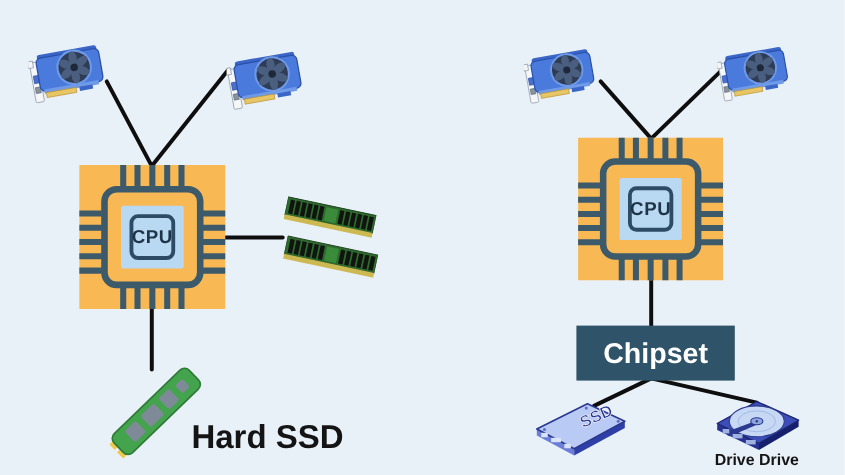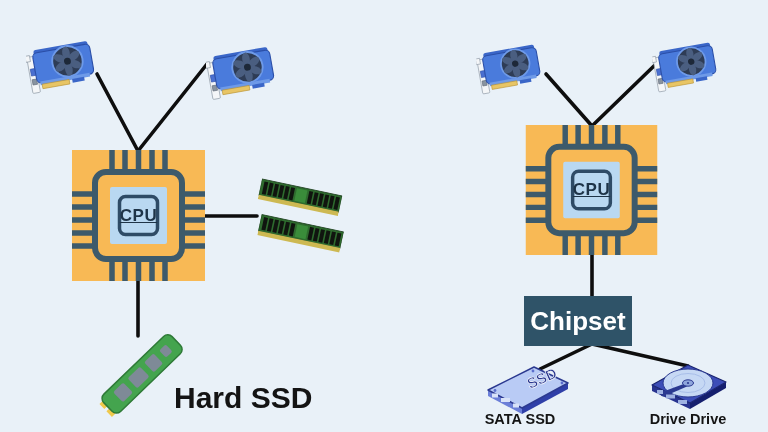--- a/index.html
+++ b/index.html
@@ -5,21 +5,21 @@
   html,body{margin:0;padding:0;}
   body{font-family:"Liberation Sans", sans-serif;}
   .canvas{
     position:relative;width:768px;height:432px;overflow:hidden;
     background:#E9F1F8;
   }
   .abs{position:absolute;}
   .lines{position:absolute;left:0;top:0;width:768px;height:432px;}
   .cpu-label-overlay{
     display:flex;align-items:center;justify-content:center;
-    font-weight:bold;font-size:17px;color:#1E3448;letter-spacing:.5px;text-decoration:underline;
+    font-weight:bold;font-size:17px;color:#1E3448;letter-spacing:.5px;
   }
   .chipset-box{
     display:flex;align-items:center;justify-content:center;
     font-weight:bold;font-size:26px;
   }
   .big-label{
     font-weight:bold;font-size:30px;color:#141414;white-space:nowrap;
   }
   .small-label{
     font-weight:bold;font-size:14.5px;color:#141414;text-align:center;white-space:nowrap;
@@ -161,37 +161,36 @@
     </svg>
   <svg class="abs" style="left:652px;top:38px;width:72px;height:60px" viewBox="0 0 100 84">
       <use href="#sym-gpu"></use>
     </svg>
 
   <svg class="abs" style="left:525px;top:125px;width:133px;height:130px" viewBox="0 0 133 131">
       <use href="#sym-chip"></use>
     </svg>
   <div class="abs cpu-label-overlay" style="left:525px;top:125px;width:133px;height:130px">CPU</div>
 
-  <div class="abs chipset-box" style="left:524px;top:296px;width:108px;height:50px;background:#2F5368;color:#FFFFFF">Chipset</div>
+  <div class="abs chipset-box" style="left:524px;top:296px;width:144px;height:50px;background:#2F5368;color:#FFFFFF">Chipset</div>
 
   <svg class="abs" style="left:484px;top:360px;width:86px;height:56px" viewBox="0 0 86 56">
     <polygon points="4,36 38,54 38,48 4,30" fill="#6B7FD8"></polygon>
     <polygon points="38,54 84,29 84,23 38,48" fill="#2F3FA8"></polygon>
     <polygon points="4,30 50,7 84,23 38,48" fill="#B9CBF5" stroke="#2B3990" stroke-width="1.5" stroke-linejoin="round"></polygon>
     <g fill="#D8E2F8">
       <rect x="8" y="33.5" width="6" height="4"></rect>
       <rect x="17" y="38" width="9" height="4"></rect>
       <rect x="29" y="43.5" width="6" height="4"></rect>
     </g>
     <circle cx="11" cy="30.5" r="1.4" fill="#5B6ECC"></circle>
     <circle cx="49" cy="11" r="1.4" fill="#5B6ECC"></circle>
     <circle cx="78" cy="23" r="1.4" fill="#5B6ECC"></circle>
     <text x="60" y="23" transform="rotate(-24 60 23)" text-anchor="middle" font-family="Liberation Sans, sans-serif" font-size="15" font-weight="bold" fill="#2B3990" stroke="#FFFFFF" stroke-width="0.6">SSD</text>
   </svg>
-  <div class="abs small-label" style="left:470px;top:411px;width:100px">SATA SSD</div>
 
   <svg class="abs" style="left:650px;top:360px;width:78px;height:52px" viewBox="0 0 78 52">
     <polygon points="2,31 40,49 40,43 2,25" fill="#28338F"></polygon>
     <polygon points="40,49 76,28 76,22 40,43" fill="#151F6E"></polygon>
     <polygon points="2,25 38,5 76,22 40,43" fill="#3D4EB8" stroke="#1A2470" stroke-width="1.2" stroke-linejoin="round"></polygon>
     <ellipse cx="38" cy="23" rx="25" ry="14" fill="#C6D8F4" stroke="#2B3990" stroke-width="1"></ellipse>
     <ellipse cx="38" cy="23" rx="17" ry="9.5" fill="none" stroke="#9FB6E4" stroke-width="0.8"></ellipse>
     <polygon points="12,32 35,23.5 37,26.5 15,36" fill="#2B3990"></polygon>
     <circle cx="13.5" cy="33.5" r="3" fill="#2B3990"></circle>
     <ellipse cx="38" cy="23" rx="5.5" ry="3.2" fill="#8FA6DC" stroke="#2B3990" stroke-width="1"></ellipse>

